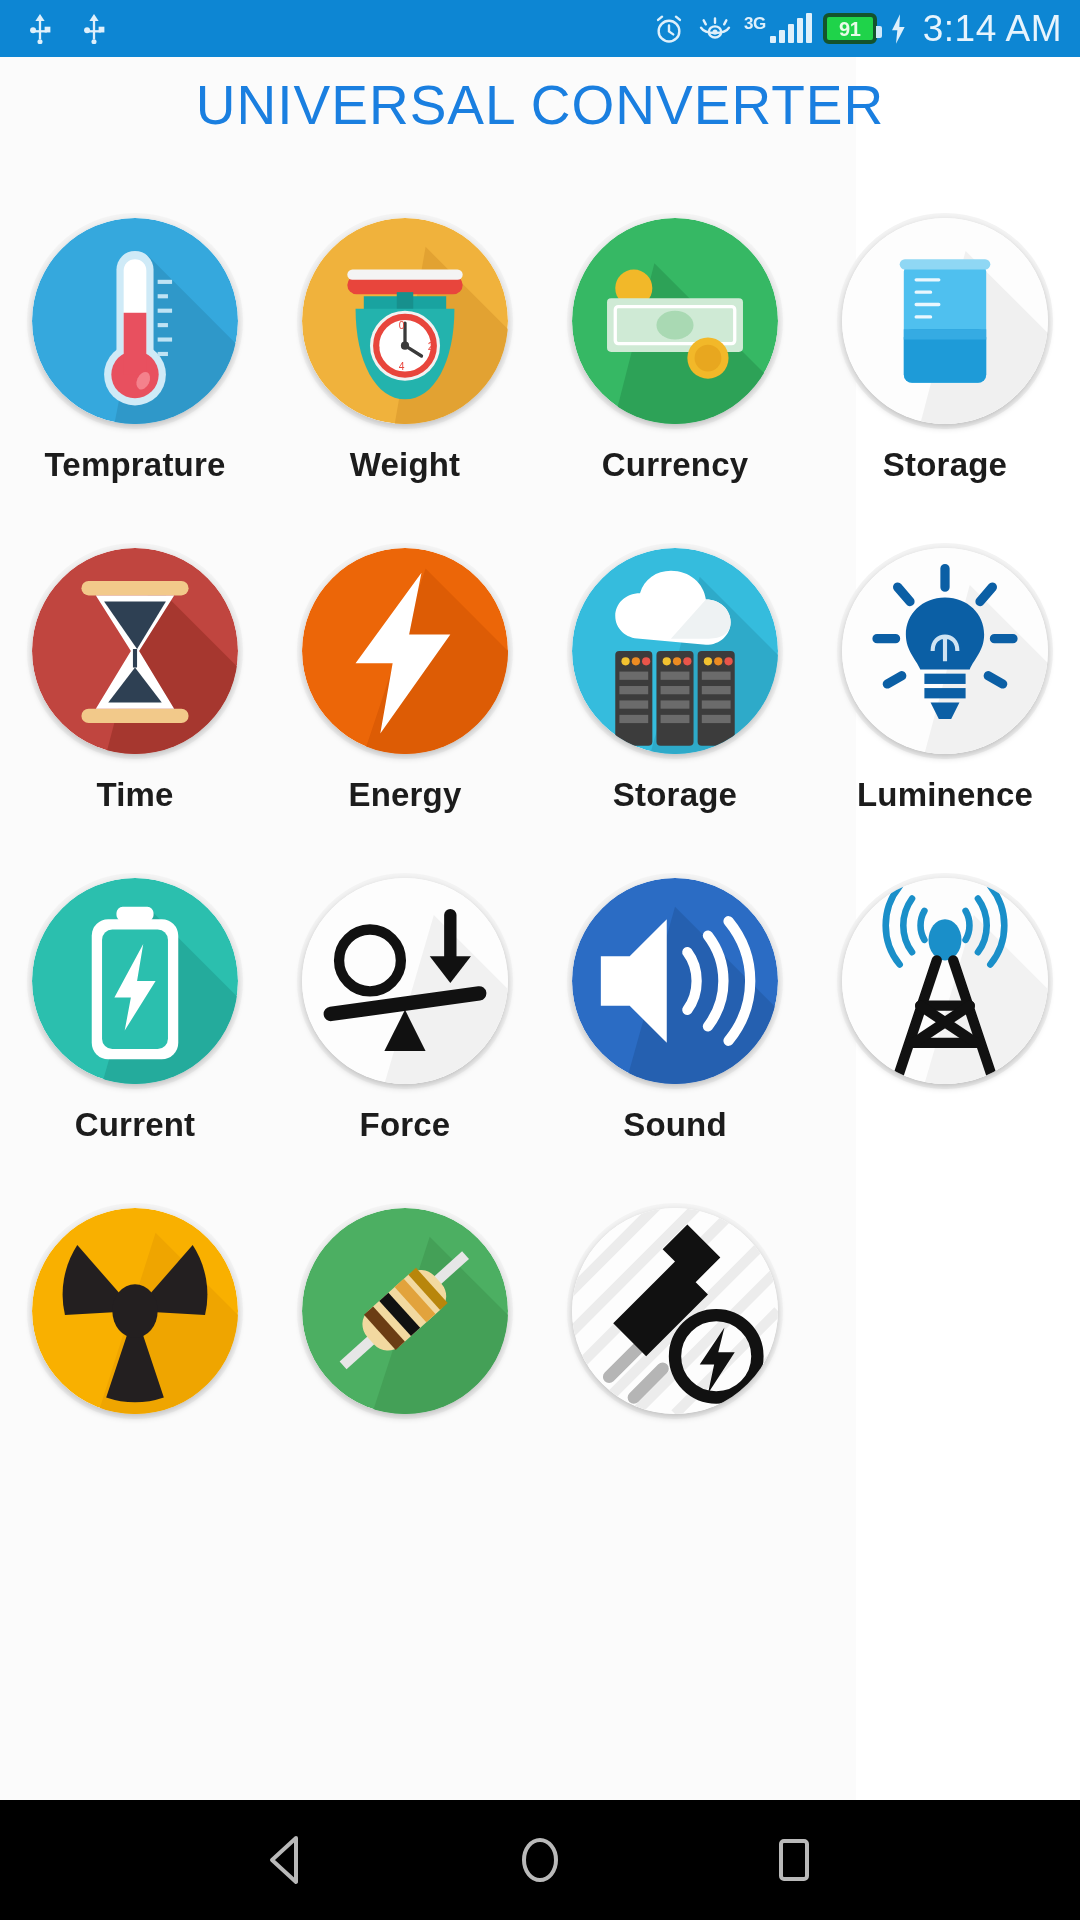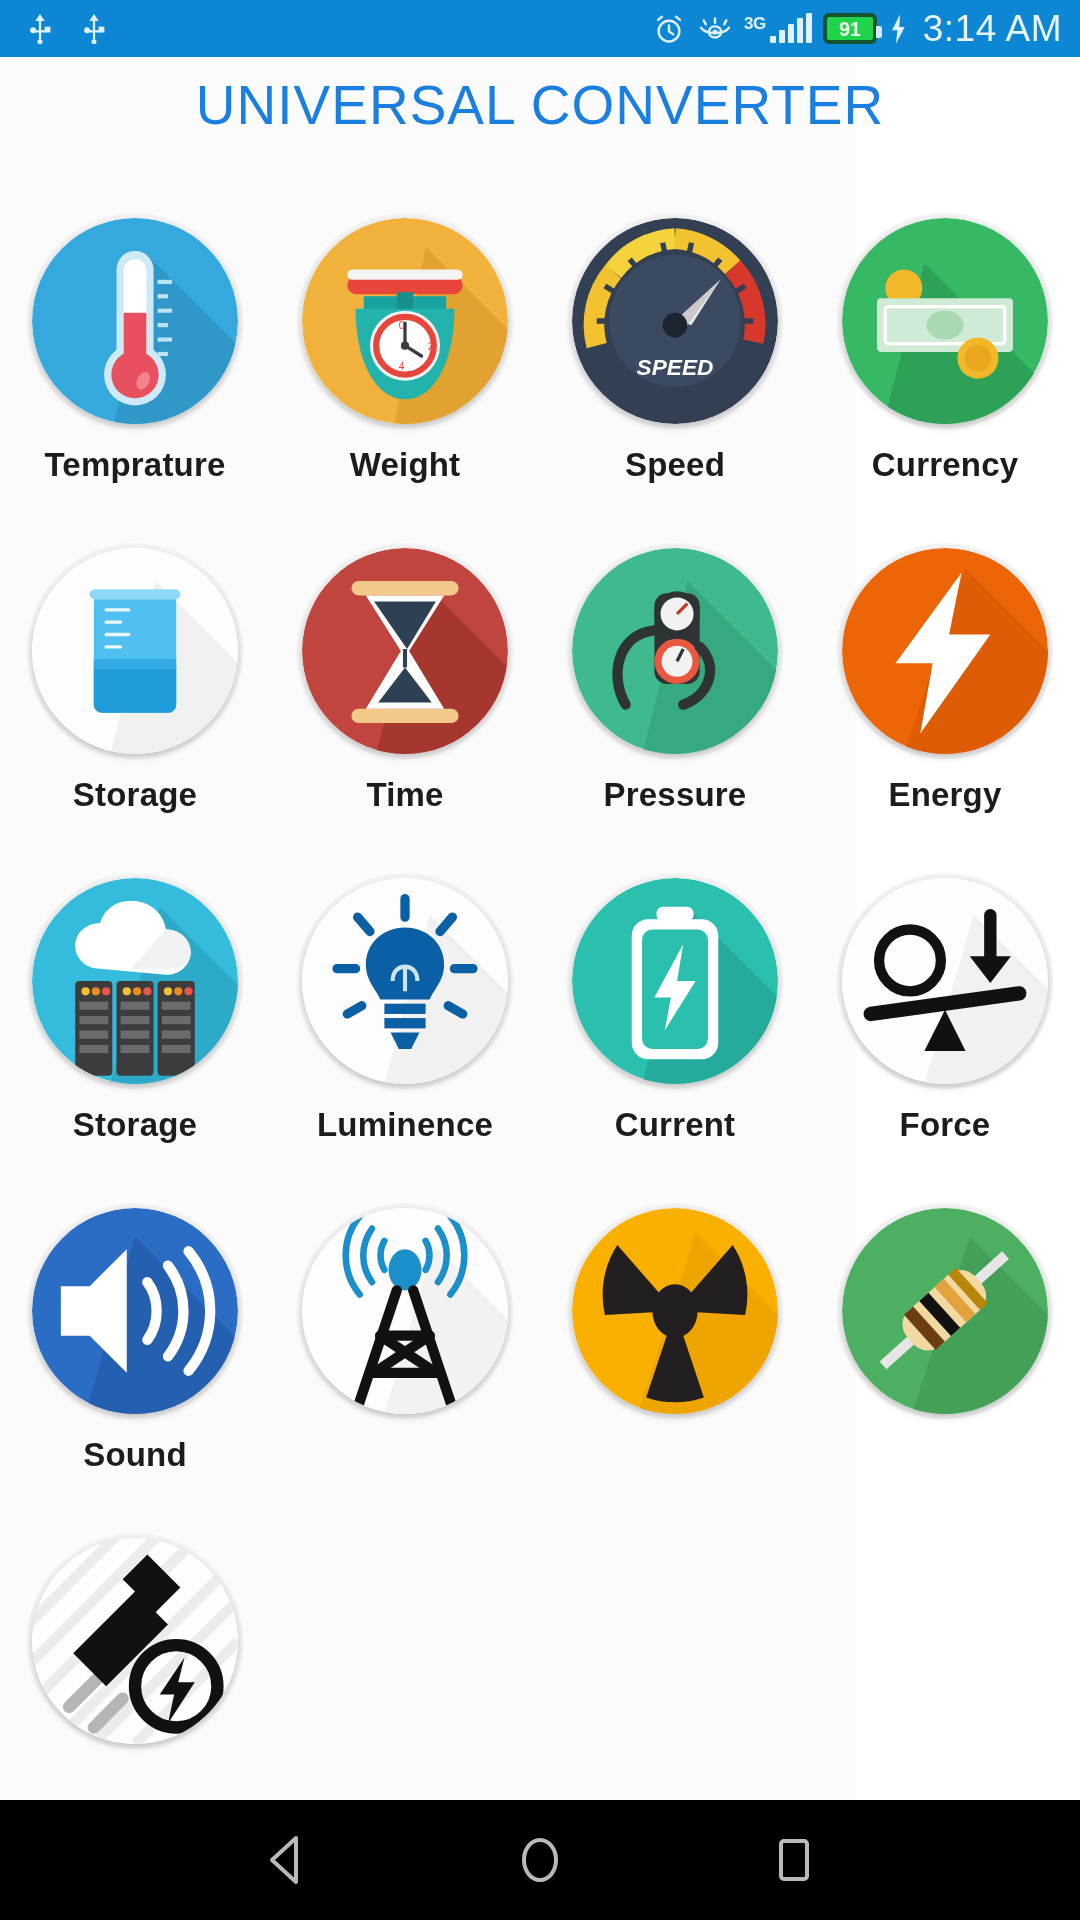--- a/index.html
+++ b/index.html
@@ -200,42 +200,20 @@
               <text x="61" y="64">2</text>
               <text x="47" y="74">4</text>
               <text x="35" y="64">6</text>
           </g>
         </svg>
       </div>
       <div class="cap">Weight</div>
     </div>
 
 
-    <div class="cell">
-      <div class="disc">
-        <svg viewBox="0 0 100 100">
-          <circle cx="50" cy="50" r="50" fill="#333f52"></circle>
-          <g stroke-width="10" fill="none">
-            <path d="M12 62 A40 40 0 0 1 20 26" stroke="#f2c230"></path>
-            <path d="M20 26 A40 40 0 0 1 50 10" stroke="#f5d33d"></path>
-            <path d="M50 10 A40 40 0 0 1 78 24" stroke="#f2c230"></path>
-            <path d="M78 24 A40 40 0 0 1 88 60" stroke="#d8382c"></path>
-          </g>
-          <g stroke="#333f52" stroke-width="2.6">
-            <path d="M12 50h9M16 33l8 5M28 20l6 7M44 12l2 9M58 12l-2 9M72 20l-6 7M84 33l-8 5M88 50h-9"></path>
-          </g>
-          <circle cx="50" cy="50" r="32" fill="#3b4a60"></circle>
-          <path d="M72 30 L58 52 L50 50 Z" fill="#e8e8e8"></path>
-          <path d="M72 30 L54 55 L50 50 Z" fill="#c9c9c9"></path>
-          <circle cx="50" cy="52" r="6" fill="#1d2430"></circle>
-          <text x="50" y="76" font-size="11" font-weight="700" fill="#fff" text-anchor="middle" font-family="sans-serif" font-style="italic">SPEED</text>
-        </svg>
-      </div>
-      <div class="cap">Speed</div>
-    </div>
 
     <div class="cell">
       <div class="disc">
         <svg viewBox="0 0 100 100">
           <circle cx="50" cy="50" r="50" fill="#36b864"></circle>
           <path d="M40 22 L100 82 L100 100 L20 100 Z" fill="#2da257"></path>
           <circle cx="30" cy="34" r="9" fill="#f2b829"></circle>
           <rect x="17" y="39" width="66" height="26" rx="2" fill="#cfead5"></rect>
           <rect x="21" y="43" width="58" height="18" rx="1.5" fill="none" stroke="#fff" stroke-width="1.6"></rect>
           <ellipse cx="50" cy="52" rx="9" ry="7" fill="#a9d9b3"></ellipse>
@@ -274,38 +252,20 @@
           <path d="M35 26h30L51 49z" fill="#2e4053"></path>
           <path d="M37 75h26L50 58z" fill="#2e4053"></path>
           <path d="M50 49v9" stroke="#2e4053" stroke-width="2"></path>
         </svg>
       </div>
       <div class="cap">Time</div>
     </div>
 
 
 
-    <div class="cell">
-      <div class="disc">
-        <svg viewBox="0 0 100 100">
-          <circle cx="50" cy="50" r="50" fill="#3fba8c"></circle>
-          <path d="M56 16 L100 60 L100 100 L34 100 Z" fill="#37a97e"></path>
-          <rect x="40" y="22" width="22" height="44" rx="6" fill="#2e3436"></rect>
-          <circle cx="51" cy="32" r="11" fill="#2e3436"></circle>
-          <circle cx="51" cy="32" r="8" fill="#f2f2f2"></circle>
-          <path d="M51 32l5-5" stroke="#c0392b" stroke-width="1.6"></path>
-          <circle cx="51" cy="55" r="11" fill="#e8573f"></circle>
-          <circle cx="51" cy="55" r="7.5" fill="#f2f2f2"></circle>
-          <path d="M51 55l3-6" stroke="#2e3436" stroke-width="1.6"></path>
-          <path d="M40 40C22 42 18 62 26 76" fill="none" stroke="#2e3436" stroke-width="5" stroke-linecap="round"></path>
-          <path d="M62 48c10 10 4 24-8 28" fill="none" stroke="#2e3436" stroke-width="5" stroke-linecap="round"></path>
-        </svg>
-      </div>
-      <div class="cap">Pressure</div>
-    </div>
 
     <div class="cell">
       <div class="disc">
         <svg viewBox="0 0 100 100">
           <circle cx="50" cy="50" r="50" fill="#ec6608"></circle>
           <path d="M60 10 L100 50 L100 100 L30 100 Z" fill="#dd5c05"></path>
           <path d="M58 12 L26 56h18l-6 34 34-48H52z" fill="#fff"></path>
         </svg>
       </div>
       <div class="cap">Energy</div>

